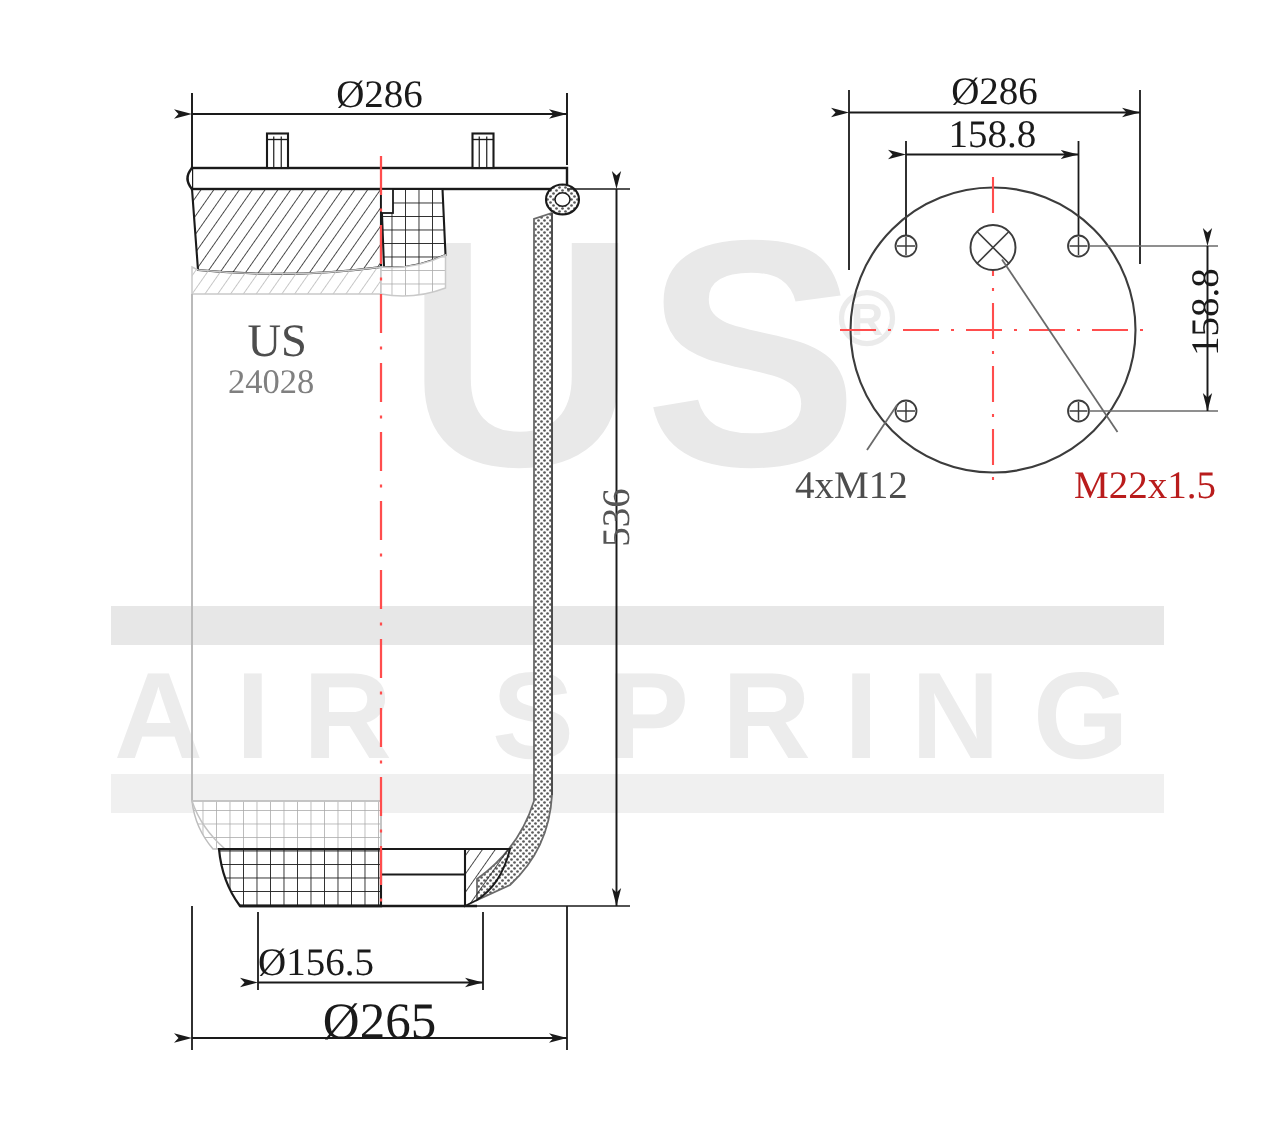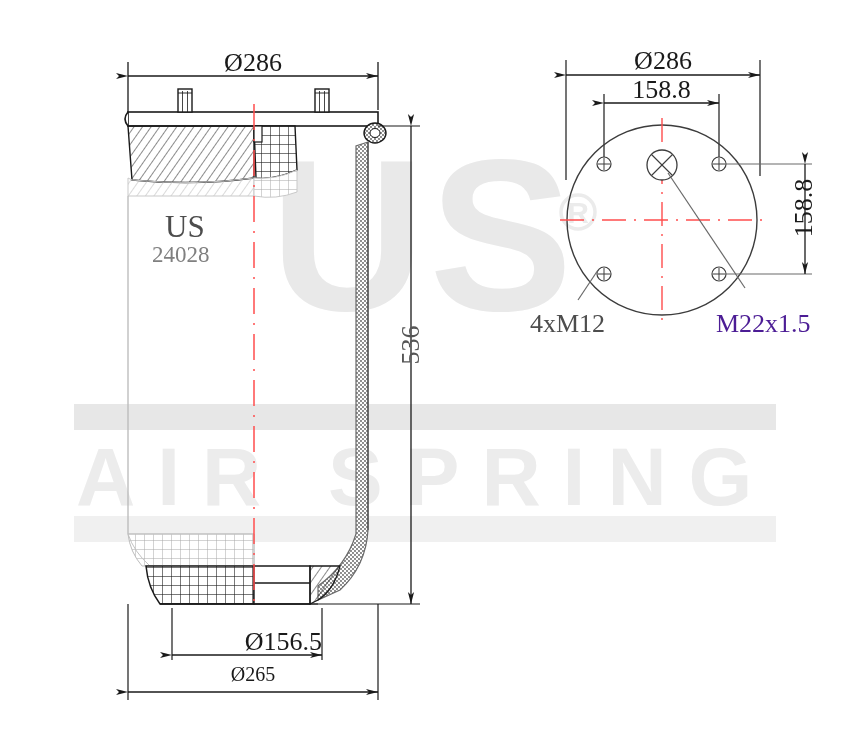--- a/index.html
+++ b/index.html
@@ -226,28 +226,28 @@
     </g>
   </svg>
 
   <div style="position:absolute;left:0;top:0;width:850px;height:750px;pointer-events:none;">
 
     <div style="position:absolute;left:128px;top:48px;width:250px;text-align:center;font-size:26px;color:#1a1a1a;">Ø286</div>
 
     <div style="position:absolute;left:373px;top:330px;width:76px;text-align:center;font-size:26px;color:#555555;
                 transform:rotate(-90deg);transform-origin:center center;">536</div>
 
-    <div style="position:absolute;left:172px;top:627px;width:150px;text-align:right;font-size:26px;color:#1a1a1a;">Ø156.5</div>
-
-    <div style="position:absolute;left:128px;top:663px;width:250px;text-align:center;font-size:20px;color:#1a1a1a;">Ø265</div>
+    <div style="position:absolute;left:172px;top:627px;width:150px;text-align:left;font-size:26px;color:#1a1a1a;">Ø156.5</div>
+
+    <div style="position:absolute;left:128px;top:663px;width:250px;text-align:center;font-size:34px;color:#1a1a1a;">Ø265</div>
 
     <div style="position:absolute;left:566px;top:46px;width:194px;text-align:center;font-size:26px;color:#1a1a1a;">Ø286</div>
 
     <div style="position:absolute;left:604px;top:75px;width:115px;text-align:center;font-size:26px;color:#1a1a1a;">158.8</div>
 
     <div style="position:absolute;left:761px;top:193px;width:86px;text-align:center;font-size:26px;color:#1a1a1a;
                 transform:rotate(-90deg);transform-origin:center center;">158.8</div>
 
     <div style="position:absolute;left:514px;top:309px;font-size:26px;color:#4d4d4d;margin-left:16px;">4xM12</div>
 
-    <div style="position:absolute;left:716px;top:309px;font-size:26px;color:#4c1d95;">M22x1.5</div>
+    <div style="position:absolute;left:716px;top:309px;font-size:26px;color:#b91c1c;">M22x1.5</div>
   </div>
 </div>
 
 </body></html>

